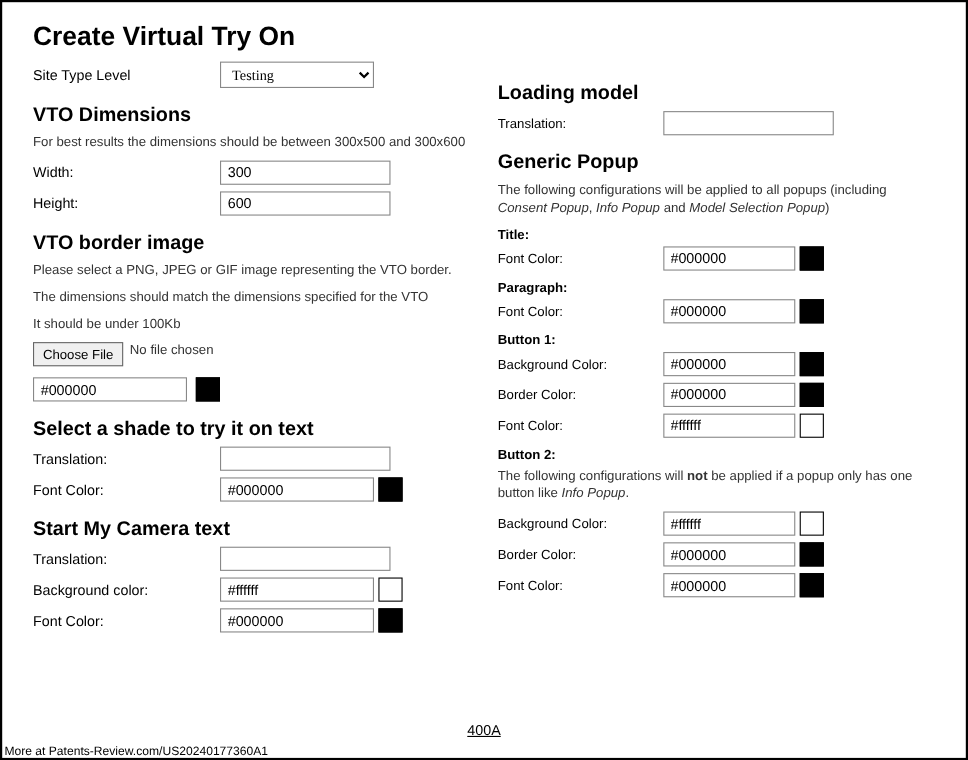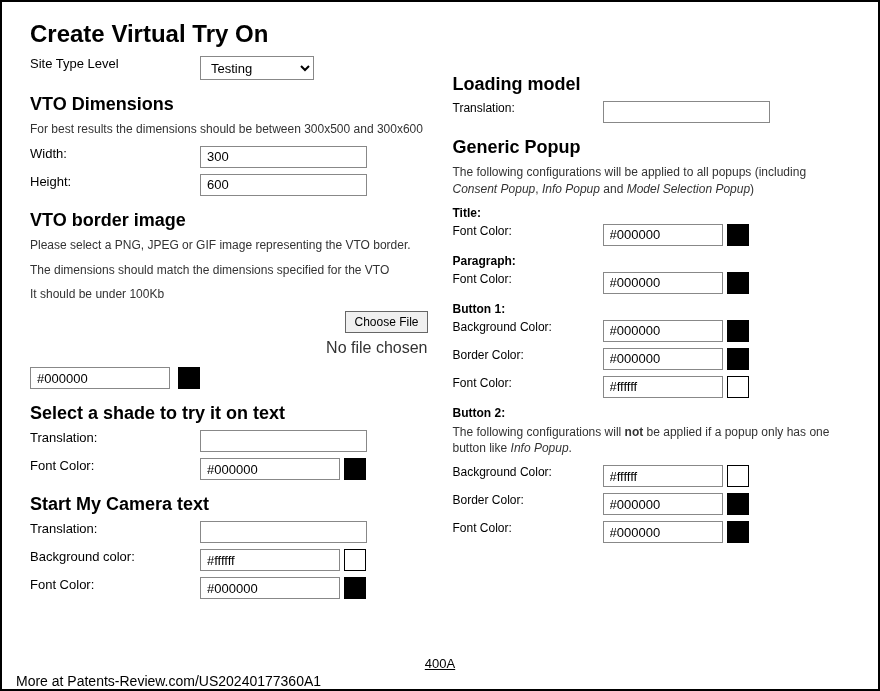--- a/index.html
+++ b/index.html
@@ -43,44 +43,46 @@
     margin: 8px 0 4px 0;
   }
   p.help {
     font-size: 12px;
     color: #333;
     margin: 2px 0 8px 0;
     line-height: 1.4;
   }
   .row {
     display: flex;
+    align-items: center;
     margin-bottom: 6px;
   }
   .row label {
     width: 170px;
     font-size: 13px;
   }
   .col-right .row label {
     width: 150px;
     font-size: 12px;
   }
   input[type="text"], select {
     border: 1px solid #888;
     font-size: 13px;
     padding: 3px 6px;
     height: 22px;
     background: #fff;
     font-family: inherit;
   }
   select {
-    width: 114px;
+    width: 140px;
     height: 24px;
+    font-family: Liberation Serif, serif;
   }
   input.text-med {
-    width: 167px;
+    width: 155px;
   }
   input.text-color {
     width: 140px;
   }
   .col-right input.text-color {
     width: 120px;
   }
   .swatch {
     width: 22px;
     height: 22px;
@@ -92,49 +94,47 @@
   .swatch-white { background: #fff; }
   button.choose {
     font-size: 12px;
     padding: 3px 8px;
     border: 1px solid #666;
     background: #f0f0f0;
     cursor: pointer;
   }
   .file-row {
     display: flex;
-    align-items: flex-end;
+    align-items: flex-start;
     gap: 6px;
     margin: 6px 0 10px 0;
-    flex-direction: column;
   }
   .file-status {
-    font-size: 16px;
+    font-size: 12px;
     color: #333;
-    margin-left: 16px;
   }
   .top-icons-color {
     display:flex;
     align-items:center;
     gap:4px;
     margin-top:6px;
   }
   .figure-label {
     position: absolute;
     bottom: 18px;
     left: 50%;
     transform: translateX(-50%);
     font-size: 13px;
     text-decoration: underline;
   }
   .footer {
     position: absolute;
     bottom: 2px;
-    left: 16px;
-    font-size: 14px;
+    left: 4px;
+    font-size: 11px;
     color: #000;
     z-index: 10;
   }
   em { font-style: italic; }
 </style>
 </head>
 <body>
 
 <div class="page">
 

